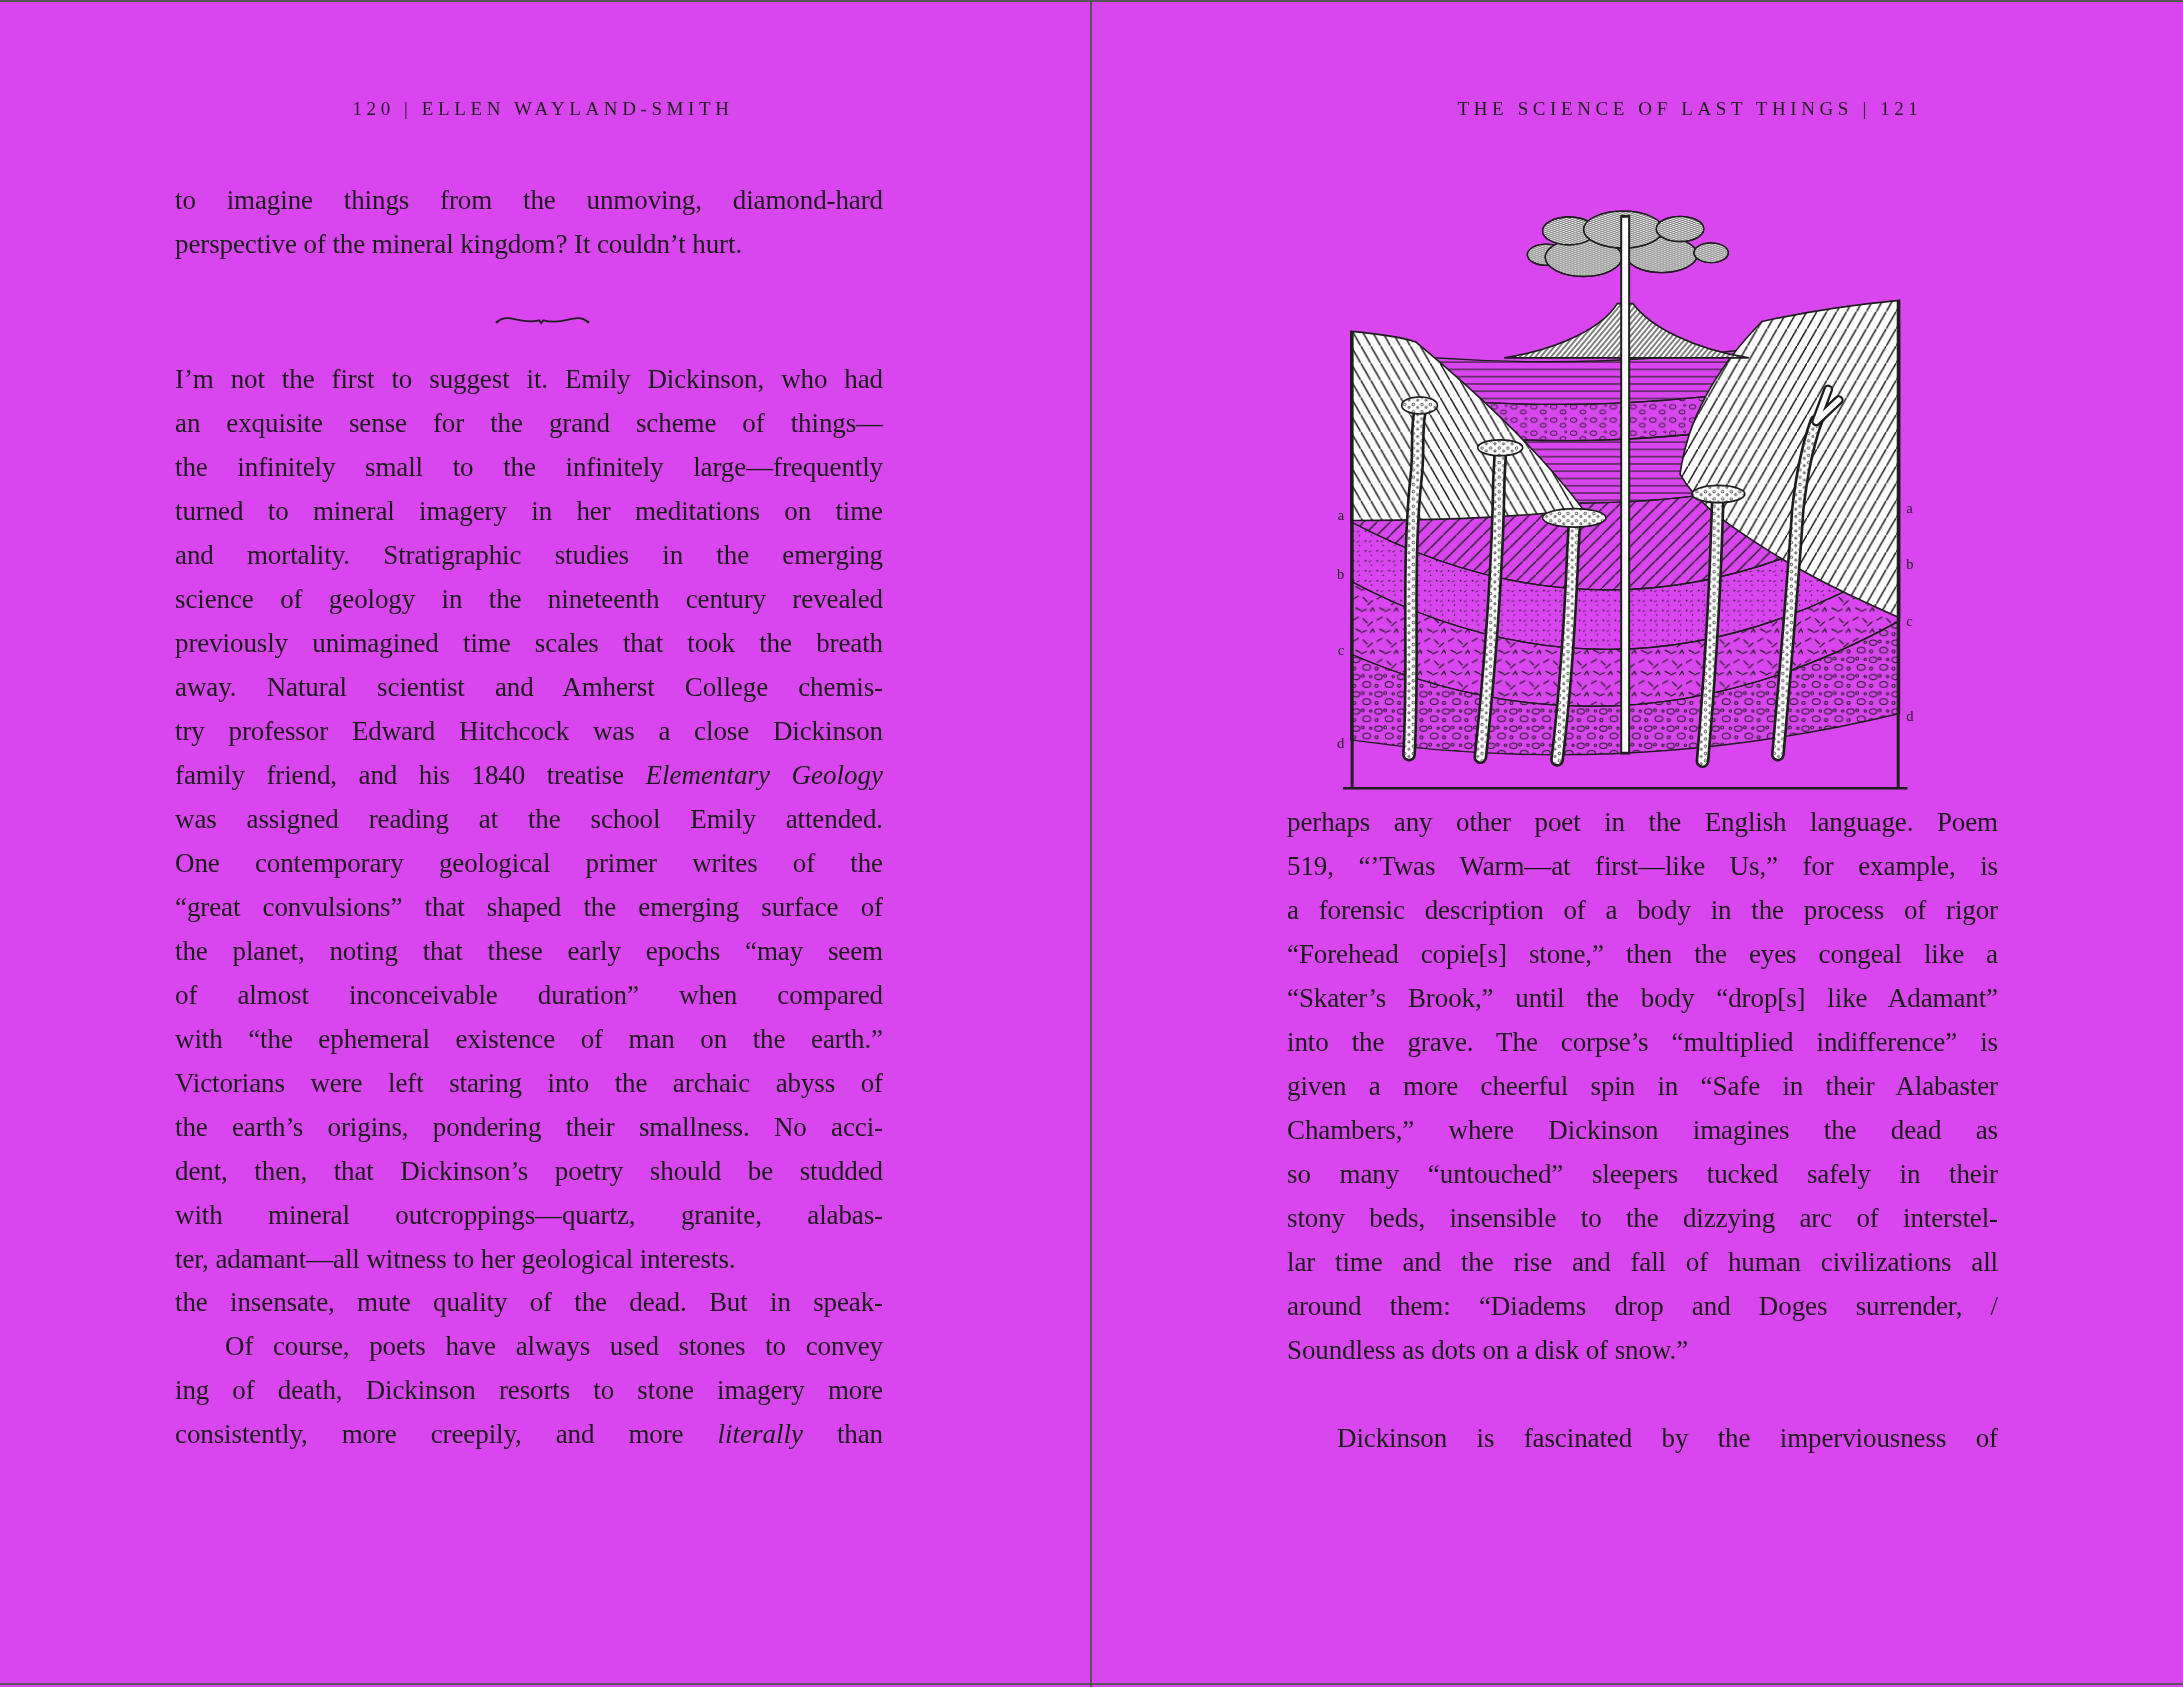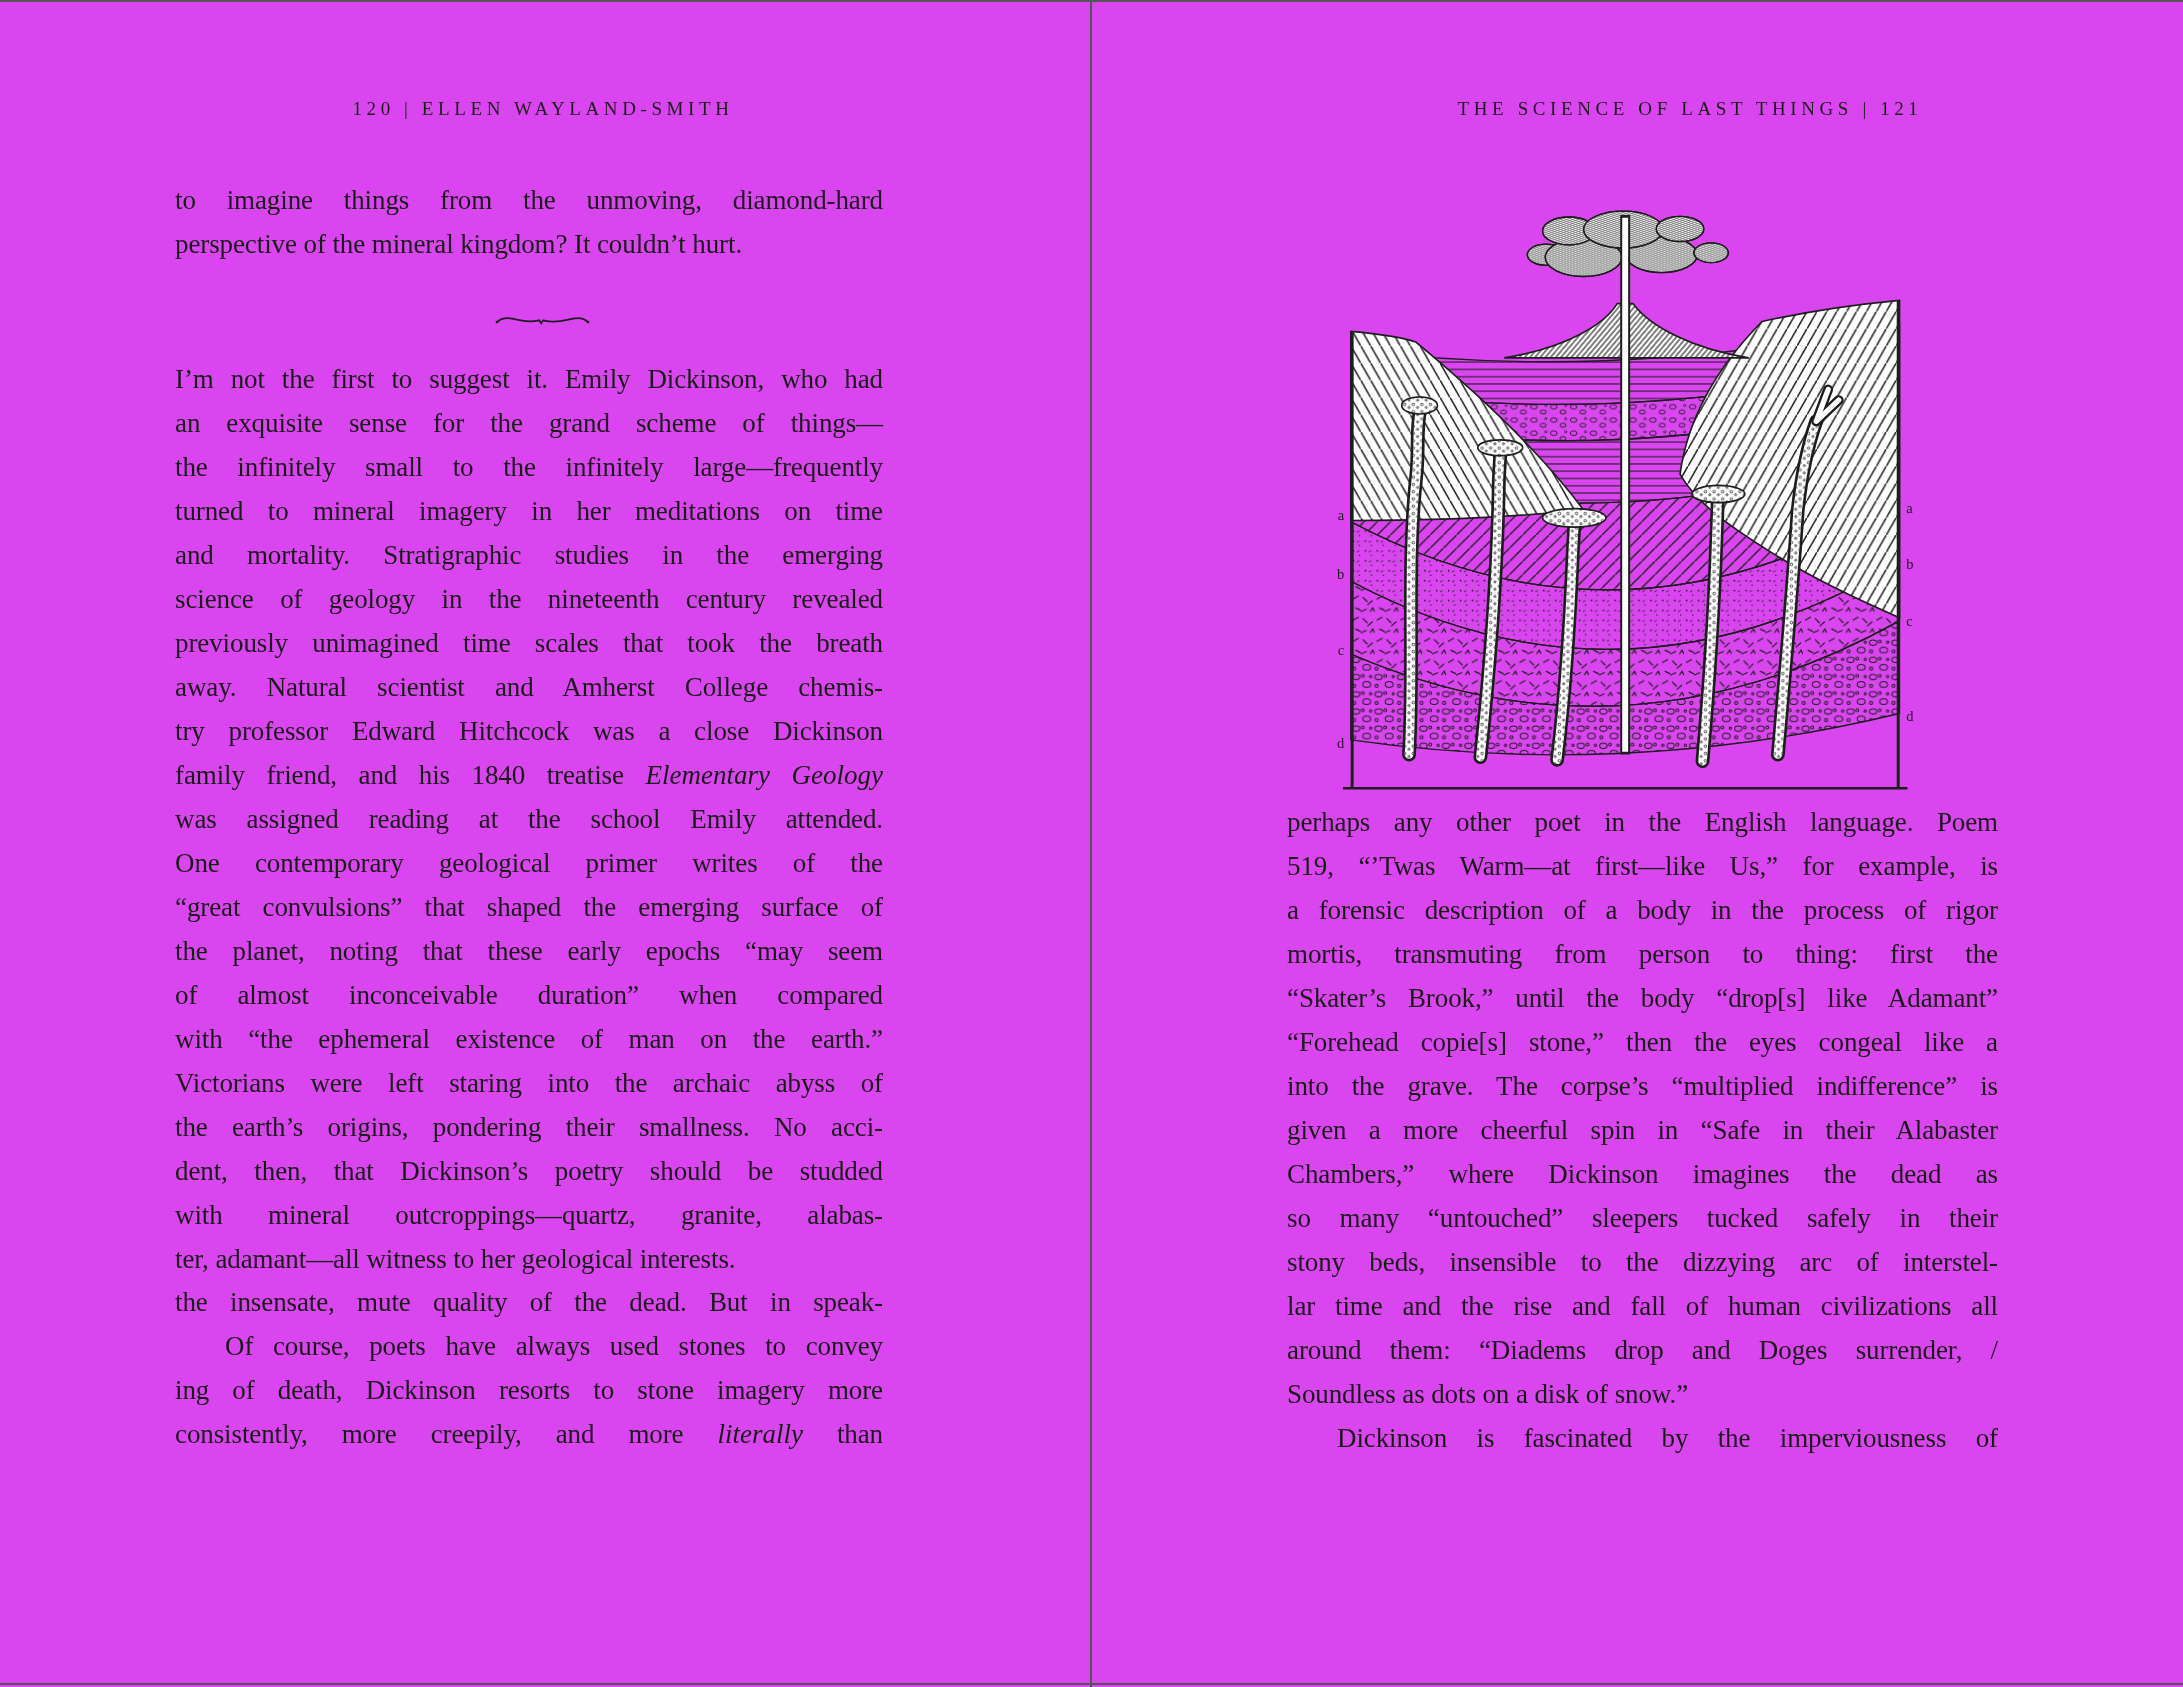--- a/index.html
+++ b/index.html
@@ -241,23 +241,22 @@
           <text class="strata-label" x="840" y="657">c</text>
           <text class="strata-label" x="840" y="802">d</text>
         </g>
       </svg>
     </figure>
 
     <div class="col-block rb" style="top:800px;">
       <div class="ln">perhaps any other poet in the English language. Poem</div>
       <div class="ln">519, “’Twas Warm—at first—like Us,” for example, is</div>
       <div class="ln">a forensic description of a body in the process of rigor</div>
-      <div class="ln">mortis, transmuting from person to thing: first the</div>
+      <div class="ln">“Forehead copie[s] stone,” then the eyes congeal like a</div>
       <div class="ln">“Skater’s Brook,” until the body “drop[s] like Adamant”</div>
-      <div class="ln">“Forehead copie[s] stone,” then the eyes congeal like a</div>
       <div class="ln">into the grave. The corpse’s “multiplied indifference” is</div>
       <div class="ln">given a more cheerful spin in “Safe in their Alabaster</div>
       <div class="ln">Chambers,” where Dickinson imagines the dead as</div>
       <div class="ln">so many “untouched” sleepers tucked safely in their</div>
       <div class="ln">stony beds, insensible to the dizzying arc of interstel-</div>
       <div class="ln">lar time and the rise and fall of human civilizations all</div>
       <div class="ln">around them: “Diadems drop and Doges surrender, /</div>
       <div class="ln last">Soundless as dots on a disk of snow.”</div>
     </div>
 

